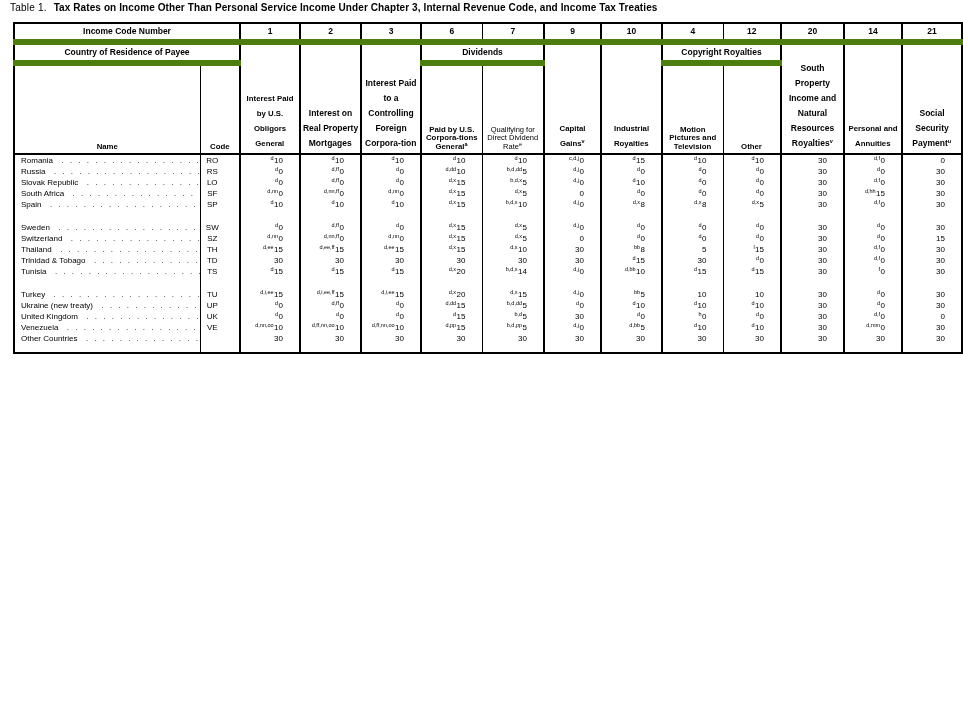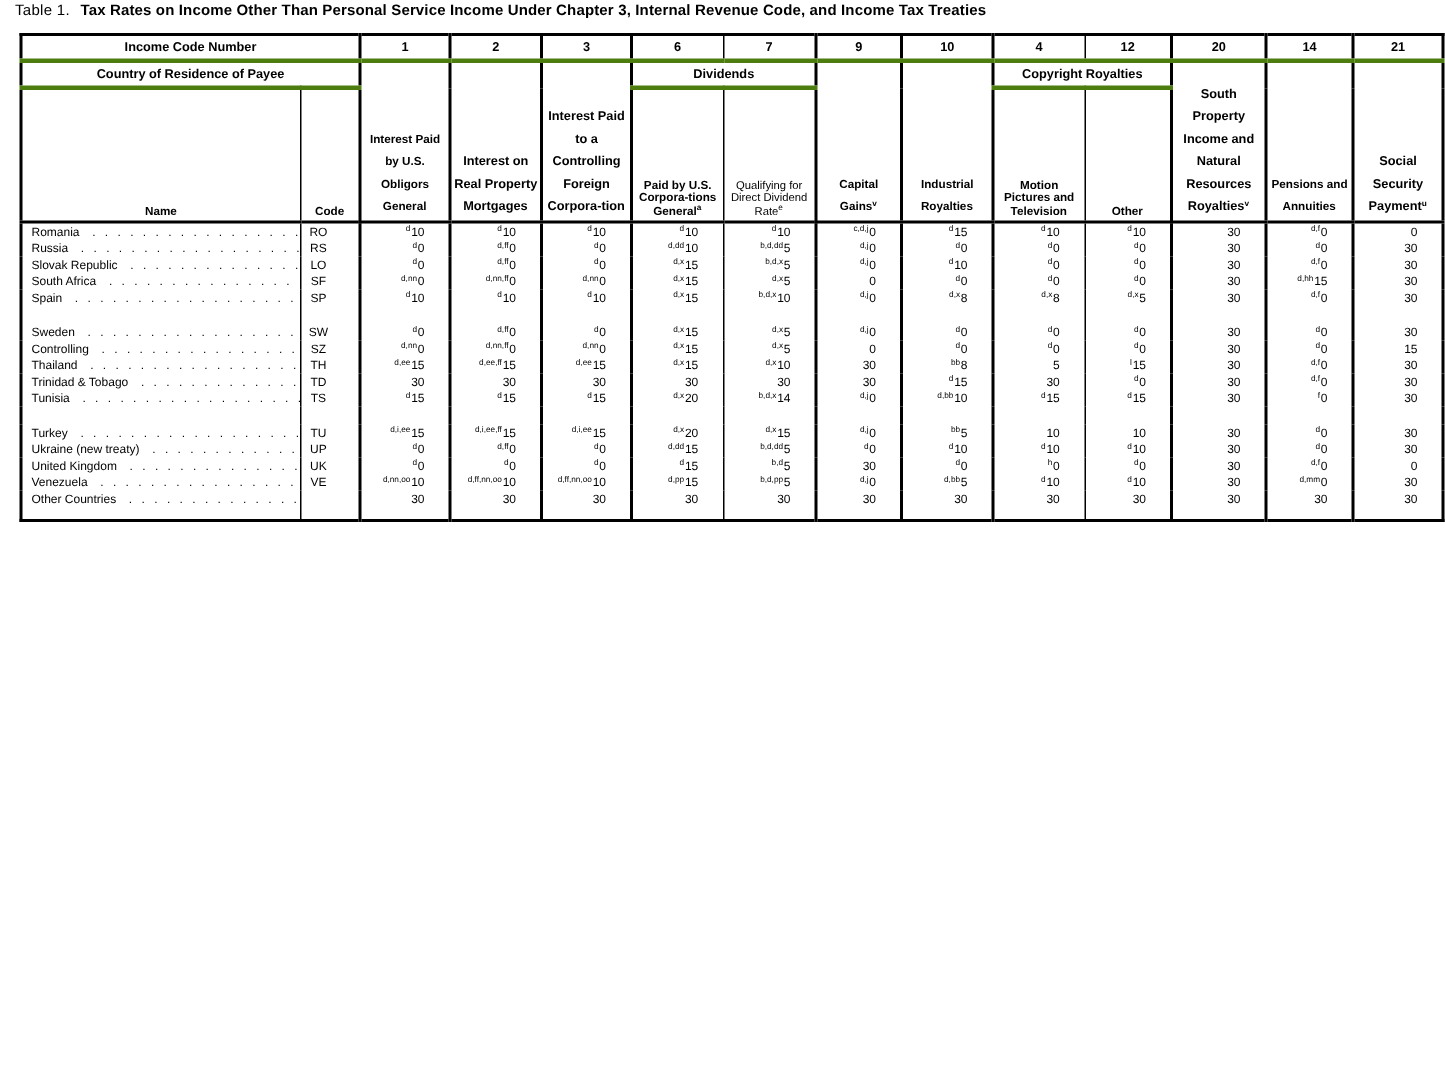--- a/index.html
+++ b/index.html
@@ -12,21 +12,21 @@
   .title-text{font-weight:bold;margin-left:7px;letter-spacing:.1px;}
 
   table.rates{
     position:absolute;top:22px;left:13px;width:948px;
     border-collapse:collapse;table-layout:fixed;
     border:2px solid #000;
   }
   td{padding:0;vertical-align:middle;}
   .b1{border-left:1px solid #000;}
   .b2{border-left:2px solid #000;}
-  .hb1{border-bottom:3px solid #4d7c0f;}
+  .hb1{border-bottom:6px solid #4d7c0f;}
   .hb2{border-bottom:2px solid #000 !important;}
 
   
   .hrow td{font-size:8.5px;font-weight:bold;text-align:center;height:15px;line-height:15px;}
   .th{vertical-align:bottom;text-align:center;font-size:7.5px;line-height:8.5px;
       font-weight:normal;padding:0 1px 2px 1px;}
   .th.bold{font-weight:bold;font-size:7.8px;}
   .tallrow td{height:85px;}
   .hwrap{display:block;}
   sup.fn{font-size:5.5px;line-height:0;vertical-align:3px;margin-right:.5px;}
@@ -98,21 +98,21 @@
       <div class="hwrap"><span>Capital Gains</span><sup class="fn">v</sup></div>
     </td>
     <td rowspan="2" class="th bold b2 hb2">
       <div class="hwrap"><span>Industrial Royalties</span><sup class="fn"></sup></div>
     </td>
     <td colspan="2" class="b2 hb1">Copyright Royalties</td>
     <td rowspan="2" class="th b2 hb2">
       <div class="hwrap"><span>South Property Income and Natural Resources Royalties</span><sup class="fn">v</sup></div>
     </td>
     <td rowspan="2" class="th bold b2 hb2">
-      <div class="hwrap"><span>Pensions and Annuities</span><sup class="fn"></sup></div>
+      <div class="hwrap"><span>Personal and Annuities</span><sup class="fn"></sup></div>
     </td>
     <td rowspan="2" class="th b2 hb2">
       <div class="hwrap"><span>Social Security Payment</span><sup class="fn">u</sup></div>
     </td>
   </tr>
 
   <tr class="tallrow">
     <td class="th bold hb2">
       <div class="hwrap"><span>Name</span></div>
     </td>
@@ -241,21 +241,21 @@
         <td class="rate-cell b1"><sup class="fn">d,x</sup>5</td>
         <td class="rate-cell b2"><sup class="fn">d,j</sup>0</td>
         <td class="rate-cell b2"><sup class="fn">d</sup>0</td>
         <td class="rate-cell b2"><sup class="fn">d</sup>0</td>
         <td class="rate-cell b1"><sup class="fn">d</sup>0</td>
         <td class="rate-cell b2">30</td>
         <td class="rate-cell b2"><sup class="fn">d</sup>0</td>
         <td class="rate-cell b2">30</td>
       </tr>
       <tr class="data-row">
-        <td class="name-cell"><span>Controlling</span><span class="leader">&nbsp; .  .  .  .  .  .  .  .  .  .  .  .  .  .  .  .  .  .  .  .  .  . </span></td>
+        <td class="name-cell"><span>Switzerland</span><span class="leader">&nbsp; .  .  .  .  .  .  .  .  .  .  .  .  .  .  .  .  .  .  .  .  .  . </span></td>
         <td class="code-cell b1">SZ</td>
         <td class="rate-cell b2"><sup class="fn">d,nn</sup>0</td>
         <td class="rate-cell b2"><sup class="fn">d,nn,ff</sup>0</td>
         <td class="rate-cell b2"><sup class="fn">d,nn</sup>0</td>
         <td class="rate-cell b2"><sup class="fn">d,x</sup>15</td>
         <td class="rate-cell b1"><sup class="fn">d,x</sup>5</td>
         <td class="rate-cell b2">0</td>
         <td class="rate-cell b2"><sup class="fn">d</sup>0</td>
         <td class="rate-cell b2"><sup class="fn">d</sup>0</td>
         <td class="rate-cell b1"><sup class="fn">d</sup>0</td>

